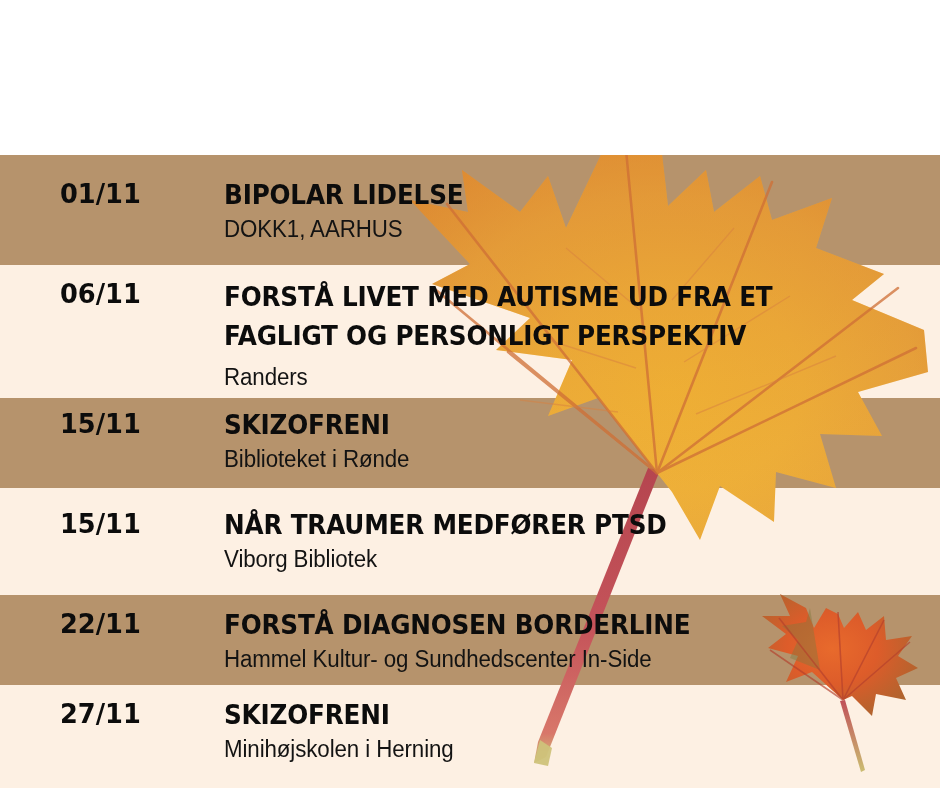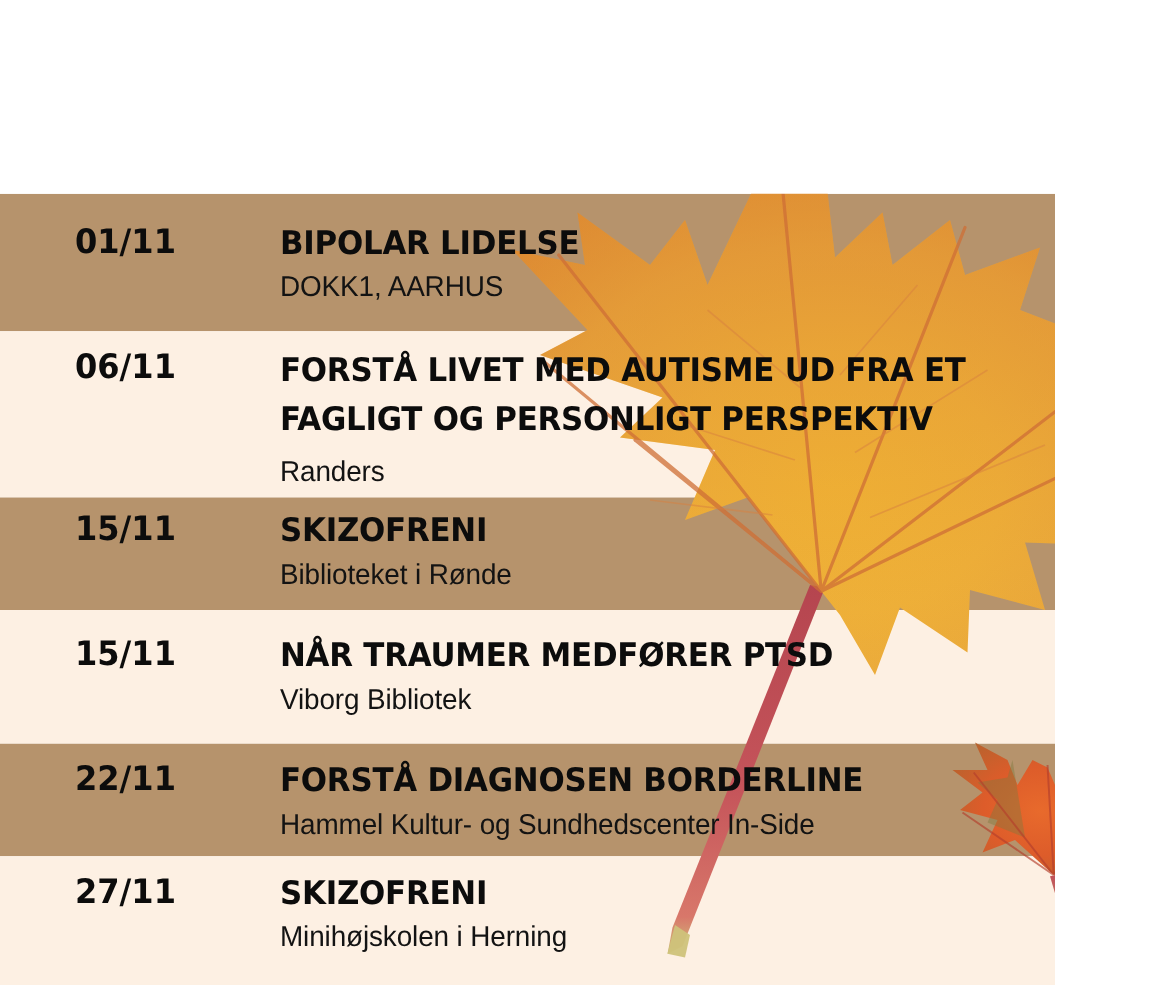--- a/index.html
+++ b/index.html
@@ -5,21 +5,21 @@
   * { margin:0; padding:0; box-sizing:border-box; }
   html,body { width:940px; height:788px; }
   body {
     font-family:"Liberation Sans", sans-serif;
     background:#ffffff;
     overflow:hidden;
     position:relative;
   }
   #poster {
     position:relative;
-    width:844px;
+    width:940px;
     height:788px;
     background:#ffffff;
     overflow:hidden;
   }
 
   
   #header {
     position:absolute;
     left:0; top:0;
     width:940px; height:155px;

